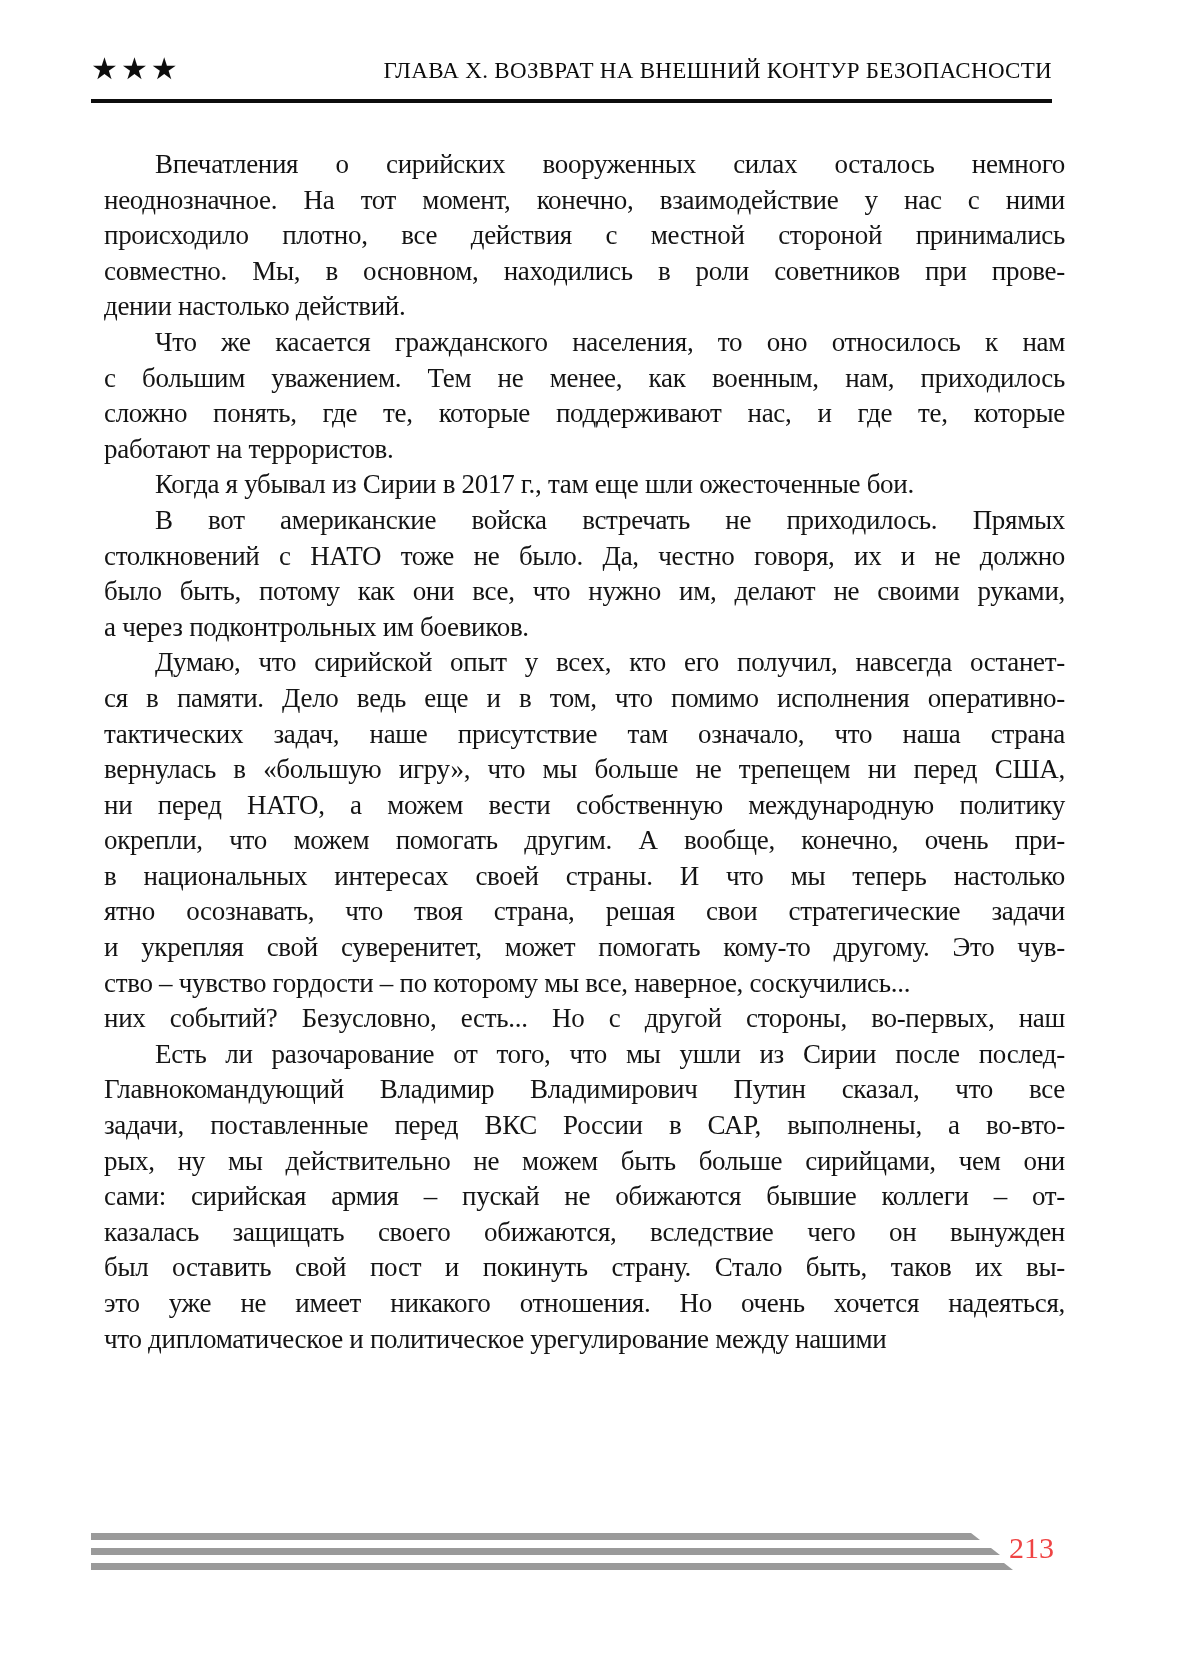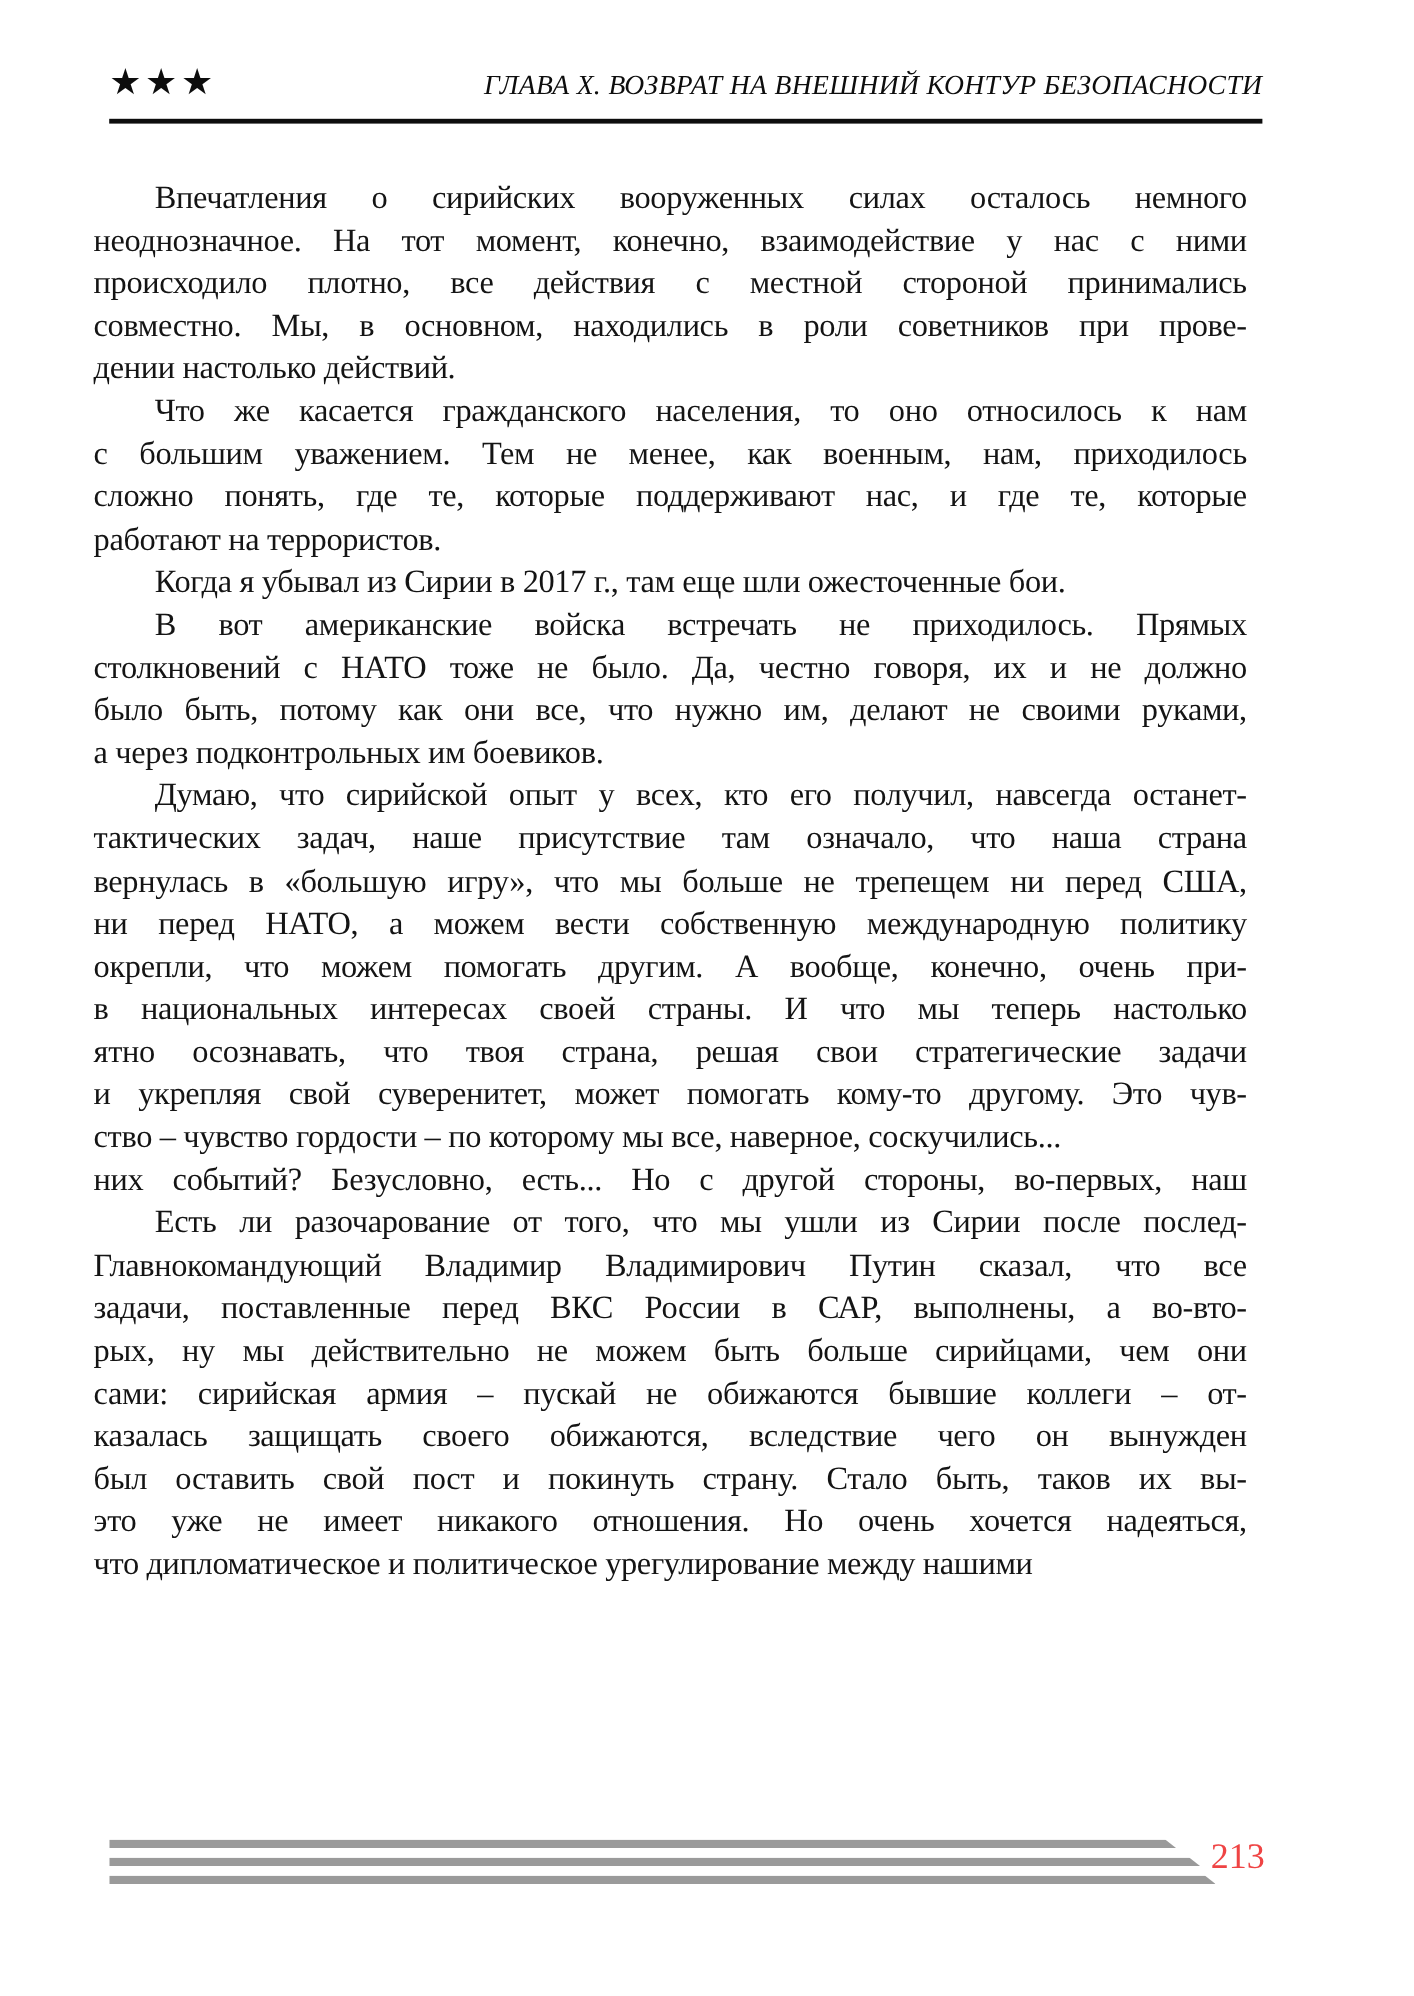--- a/index.html
+++ b/index.html
@@ -27,38 +27,37 @@
     align-items: flex-end;
   }
   .stars {
     font-size: 30px;
     line-height: 34px;
     letter-spacing: 3px;
     color: #0d0d0d;
     white-space: nowrap;
   }
   .chapter-title {
-    font-style: italic;
     font-size: 23px;
     line-height: 30px;
     letter-spacing: 0.3px;
     color: #0d0d0d;
     white-space: nowrap;
   }
   .head-rule {
     position: absolute;
     left: 91px; top: 99px;
     width: 961px; height: 4px;
     background: #0d0d0d;
   }
 
   
   .content {
     position: absolute;
-    left: 78px; top: 147px;
+    left: 104px; top: 147px;
     width: 961px;
     font-size: 27px;
     line-height: 35.6px;
     letter-spacing: -0.3px;
     color: #141414;
   }
   .content .line {
     text-align: justify;
     text-align-last: justify;
     white-space: normal;
@@ -108,20 +107,21 @@
       <div class="line indent">Что же касается гражданского населения, то оно относилось к нам</div>
       <div class="line">с большим уважением. Тем не менее, как военным, нам, приходилось</div>
       <div class="line">сложно понять, где те, которые поддерживают нас, и где те, которые</div>
       <div class="line last">работают на террористов.</div>
       <div class="line indent last">Когда я убывал из Сирии в 2017 г., там еще шли ожесточенные бои.</div>
       <div class="line indent">В вот американские войска встречать не приходилось. Прямых</div>
       <div class="line">столкновений с НАТО тоже не было. Да, честно говоря, их и не должно</div>
       <div class="line">было быть, потому как они все, что нужно им, делают не своими руками,</div>
       <div class="line last">а через подконтрольных им боевиков.</div>
       <div class="line indent">Думаю, что сирийской опыт у всех, кто его получил, навсегда останет-</div>
+      <div class="line">ся в памяти. Дело ведь еще и в том, что помимо исполнения оперативно-</div>
       <div class="line">тактических задач, наше присутствие там означало, что наша страна</div>
       <div class="line">вернулась в «большую игру», что мы больше не трепещем ни перед США,</div>
       <div class="line">ни перед НАТО, а можем вести собственную международную политику</div>
       <div class="line">окрепли, что можем помогать другим. А вообще, конечно, очень при-</div>
       <div class="line">в национальных интересах своей страны. И что мы теперь настолько</div>
       <div class="line">ятно осознавать, что твоя страна, решая свои стратегические задачи</div>
       <div class="line">и укрепляя свой суверенитет, может помогать кому-то другому. Это чув-</div>
       <div class="line last">ство – чувство гордости – по которому мы все, наверное, соскучились...</div>
       <div class="line">них событий? Безусловно, есть... Но с другой стороны, во-первых, наш</div>
       <div class="line indent">Есть ли разочарование от того, что мы ушли из Сирии после послед-</div>

